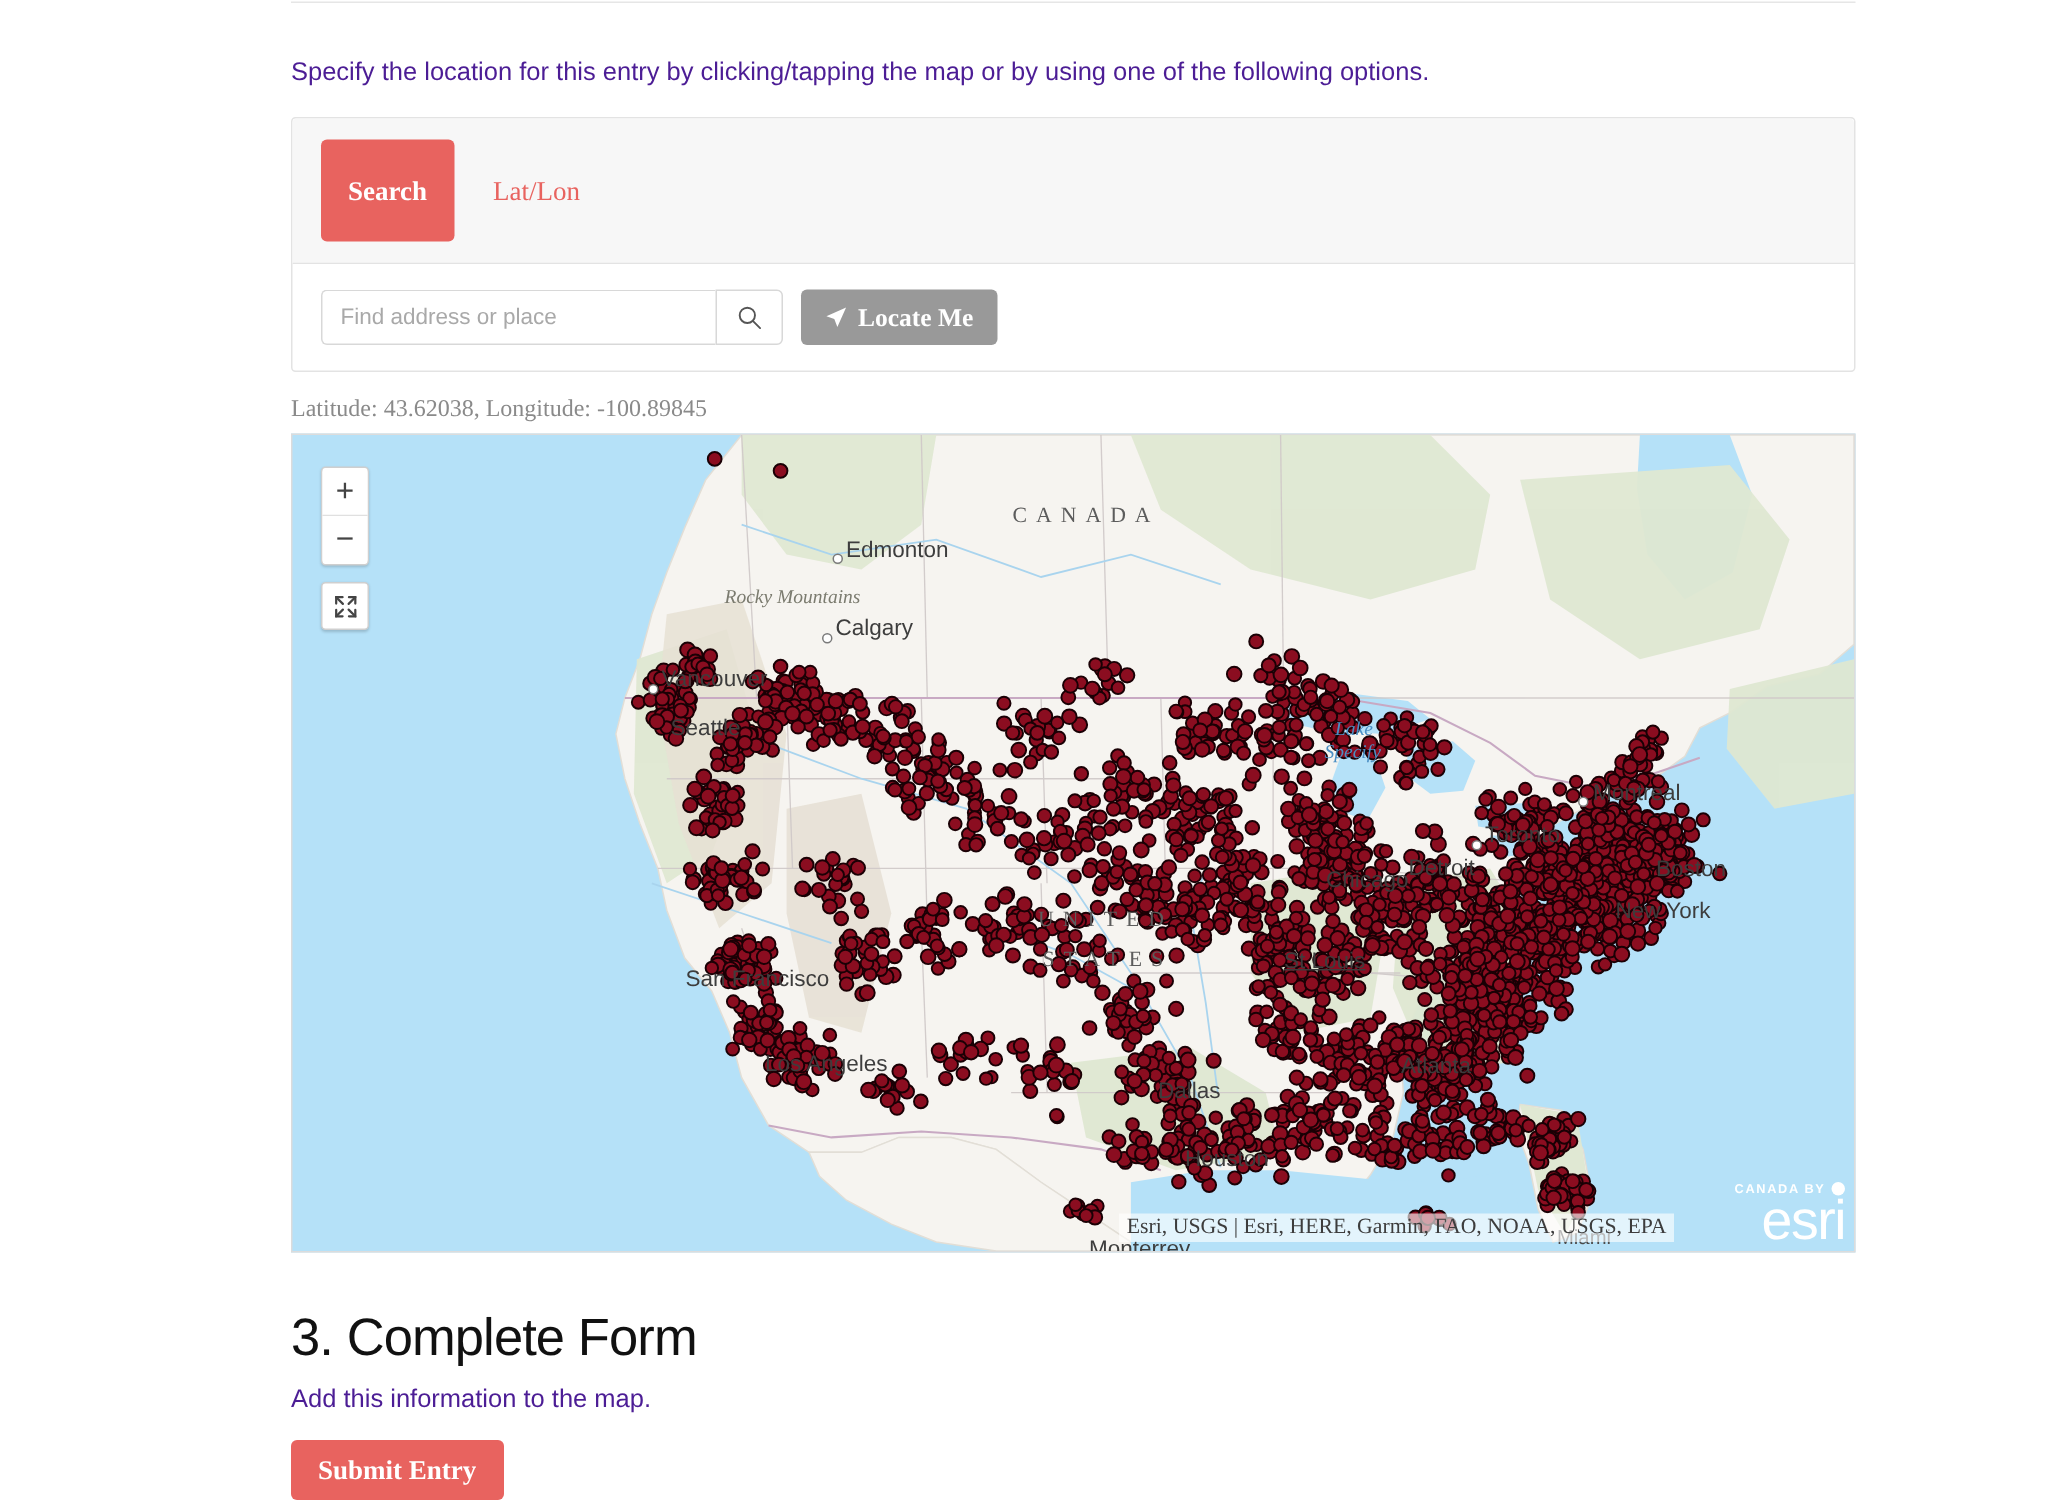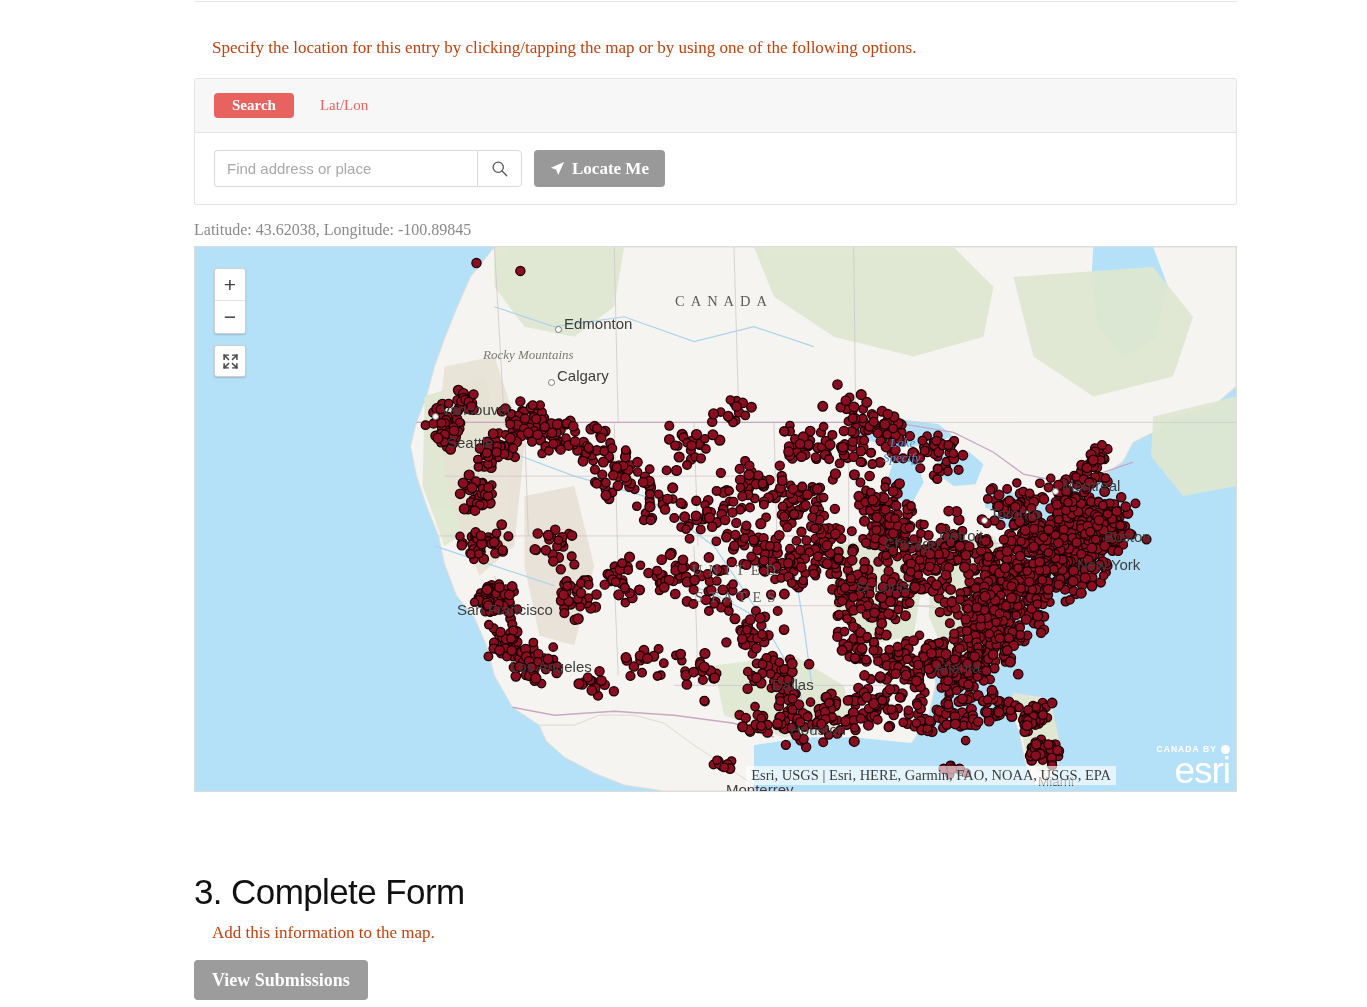--- a/index.html
+++ b/index.html
@@ -24,25 +24,24 @@
   h2.section-title{
     margin:0; padding:0;
     font-family:"Liberation Sans", sans-serif;
     font-weight:400;
     font-size:35px;
     letter-spacing:-0.6px;
     color:#111;
     line-height:1;
   }
   .section-sub{
-    font-family:Liberation Serif, serif;
+    font-family:Liberation Sans, sans-serif;
     font-size:17px;
-    color:#c2410c;
+    color:#4c1d95;
     margin-top:14px;
-    margin-left:18px;
   }
 
   
   .loc-panel{
     margin-top:20px;
     border:1px solid #e3e3e3;
     border-radius:3px;
     background:#fff;
     width:1043px;
   }
@@ -50,22 +49,22 @@
     background:#f7f7f7;
     border-bottom:1px solid #e3e3e3;
     padding:14px 19px;
     display:flex;
     align-items:center;
     gap:8px;
     border-radius:3px 3px 0 0;
   }
   .tab{
     font-family:"Liberation Serif", serif;
-    font-size:15px;
-    padding:5px 18px;
+    font-size:18px;
+    padding:25px 18px;
     border-radius:4px;
     cursor:pointer;
     line-height:1;
     white-space:nowrap;
   }
   .tab.active{ background:#e8635f; color:#ffffff; font-weight:700; }
   .tab.inactive{ color:#e8635f; background:transparent; }
 
   .loc-body{ padding:17px 19px; }
   .input-row{ display:flex; align-items:stretch; gap:12px; }
@@ -3597,21 +3596,21 @@
           <div class="mlabel country" style="left: 500px; top: 342px;">STATES</div>
           <div class="mlabel city" style="left: 369px; top: 68px;">Edmonton</div>
           <div class="mlabel city" style="left: 362px; top: 120px;">Calgary</div>
           <div class="mlabel city" style="left: 246px; top: 154px;">Vancouver</div>
           <div class="mlabel city" style="left: 252px; top: 187px;">Seattle</div>
           <div class="mlabel city" style="left: 262px; top: 354px;">San Francisco</div>
           <div class="mlabel city" style="left: 315px; top: 411px;">Los Angeles</div>
           <div class="mlabel city" style="left: 577px; top: 429px;">Dallas</div>
           <div class="mlabel city" style="left: 595px; top: 474px;">Houston</div>
           <div class="mlabel city" style="left: 531px; top: 534px;">Monterrey</div>
-          <div class="mlabel city" style="left: 661px; top: 331px;">St Louis</div>
+          <div class="mlabel city" style="left: 661px; top: 342px; text-decoration: underline;">St Louis</div>
           <div class="mlabel city" style="left: 689px; top: 288px;">Chicago</div>
           <div class="mlabel city" style="left: 744px; top: 280px;">Detroit</div>
           <div class="mlabel city" style="left: 795px; top: 258px;">Toronto</div>
           <div class="mlabel city" style="left: 867px; top: 230px;">Montreal</div>
           <div class="mlabel city" style="left: 909px; top: 281px;">Boston</div>
           <div class="mlabel city" style="left: 882px; top: 309px;">New York</div>
           <div class="mlabel city" style="left: 739px; top: 412px;">Atlanta</div>
           <div class="mlabel city-sm" style="left: 843px; top: 527px;">Miami</div>
           <div class="mlabel water" style="left: 695px; top: 188px;">Lake</div>
           <div class="mlabel water" style="left: 688px; top: 203px;">Specify</div>
@@ -3651,16 +3650,16 @@
         </div>
         <div class="esri-word">esri</div>
       </div>
     </div>
   </div>
 
   <div class="bottom">
     <h2 class="section-title">3. Complete Form</h2>
     <div class="section-sub">Add this information to the map.</div>
     <div class="btn-row">
-      <button class="btn secondary">View Submissions</button>
+      <button class="btn primary">Submit Entry</button>
     </div>
   </div>
 </div>
 
 </body></html>

